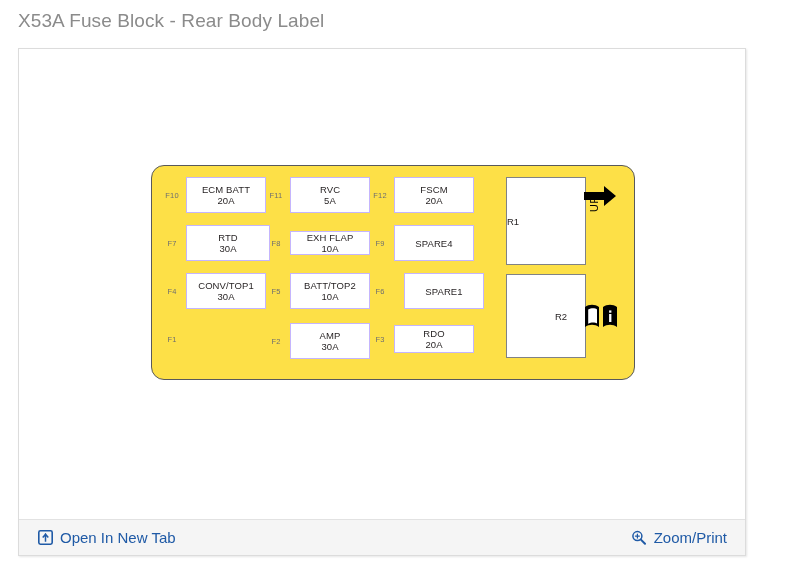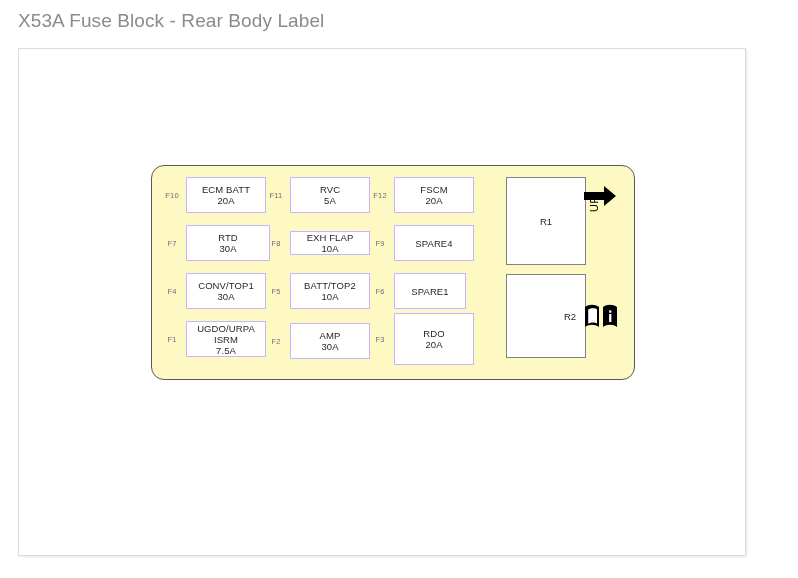--- a/index.html
+++ b/index.html
@@ -54,21 +54,21 @@
   
   .fuse-block {
     position: absolute;
     left: 132px;
     top: 116px;
     width: 484px;
     height: 215px;
     border: 1.5px solid #58595b;
     border-radius: 13px;
     box-sizing: border-box;
-    background: #fef9c3;
+    background: #fde047;
   }
 
   
   .fuse-grid {
     position: absolute;
     left: 0;
     top: 0;
     width: 100%;
     height: 100%;
   }
@@ -102,21 +102,20 @@
   .fuse-box .ln { display: block; white-space: nowrap; }
 
   
   .relay-box {
     position: absolute;
     border: 1px solid #808285;
     background: #ffffff;
     box-sizing: border-box;
     display: flex;
     align-items: center;
-    justify-content: center;
     font-size: 9.5px;
     color: #231f20;
   }
 
   
   .up-marker {
     position: absolute;
     left: 430px;
     top: 20px;
     width: 46px;
@@ -239,42 +238,37 @@
           </div>
           <div class="fuse-cell" style="left: 114px; top: 107px; height: 36px;">
             <span class="fuse-id">F5</span>
             <div class="fuse-box" style="width: 80px; height: 36px; margin-left: 4px;">
               <span class="ln">BATT/TOP2</span>
               <span class="ln">10A</span>
             </div>
           </div>
           <div class="fuse-cell" style="left: 218px; top: 107px; height: 36px;">
             <span class="fuse-id">F6</span>
-            <div class="fuse-box" style="width: 72px; height: 36px; margin-left: 4px;">
+            <div class="fuse-box" style="width: 80px; height: 36px; margin-left: 14px;">
               <span class="ln">SPARE1</span>
             </div>
           </div>
           <div class="fuse-cell" style="left: 10px; top: 155px; height: 36px;">
             <span class="fuse-id">F1</span>
-            <div class="fuse-box" style="width: 80px; height: 36px; margin-left: 4px;">
-              <span class="ln">UGDO/URPA</span>
-              <span class="ln">ISRM</span>
-              <span class="ln">7.5A</span>
-            </div>
           </div>
           <div class="fuse-cell" style="left: 114px; top: 155px; height: 40px;">
             <span class="fuse-id">F2</span>
             <div class="fuse-box" style="width: 80px; height: 36px; margin-left: 4px;">
               <span class="ln">AMP</span>
               <span class="ln">30A</span>
             </div>
           </div>
           <div class="fuse-cell" style="left: 218px; top: 155px; height: 36px;">
             <span class="fuse-id">F3</span>
-            <div class="fuse-box" style="width: 80px; height: 52px; margin-left: 4px;">
+            <div class="fuse-box" style="width: 80px; height: 28px; margin-left: 4px;">
               <span class="ln">RDO</span>
               <span class="ln">20A</span>
             </div>
           </div>
         </div>
 
       <div class="relay-box" id="relay-0" style="left:354px; top:11px; width:80px; height:88px;">
         <span>R1</span>
       </div>
       <div class="relay-box" id="relay-1" style="left:354px; top:108px; width:80px; height:84px;padding-left:48px;">
@@ -296,13 +290,37 @@
           <path d="M4.2 7.6 C7 5.9, 11 5.9, 13 7.4 L13 21.6 C11 20.1, 7 20.1, 4.2 21.8 Z" fill="#ffffff"></path>
           <path d="M19 5 C23 2, 29 2, 33 5 L33 25 C29 22, 23 22, 19 25 Z" fill="#000000"></path>
           <rect x="25.1" y="8.4" width="2.3" height="2.3" fill="#ffffff"></rect>
           <rect x="25.1" y="12" width="2.3" height="8" fill="#ffffff"></rect>
         </svg>
       </div>
 
     </div>
   </div>
 
+  <div class="card-footer">
+
+    <div class="footer-action">
+      <span class="glyph">
+        <svg width="15" height="15" viewBox="0 0 15 15" aria-hidden="true">
+          <rect x="0.8" y="0.8" width="13.4" height="13.4" rx="1.6" fill="none" stroke="#1f5aa6" stroke-width="1.6"></rect>
+          <path d="M7.5 11 L7.5 5.2 M7.5 4.2 L5.2 7 M7.5 4.2 L9.8 7" stroke="#1f5aa6" stroke-width="1.5" fill="none" stroke-linecap="square"></path>
+        </svg>
+      </span>
+      <span>Open In New Tab</span>
+    </div>
+
+    <div class="footer-action">
+      <span class="glyph">
+        <svg width="15" height="15" viewBox="0 0 15 15" aria-hidden="true">
+          <circle cx="6.4" cy="6.1" r="4.5" fill="none" stroke="#1f5aa6" stroke-width="1.5"></circle>
+          <path d="M6.4 4.1 L6.4 8.1 M4.4 6.1 L8.4 6.1" stroke="#1f5aa6" stroke-width="1.2" stroke-linecap="round"></path>
+          <path d="M9.9 9.6 L14 13.8" stroke="#1f5aa6" stroke-width="2" stroke-linecap="round"></path>
+        </svg>
+      </span>
+      <span>Zoom/Print</span>
+    </div>
+
+  </div>
 </div>
 
 </body></html>

